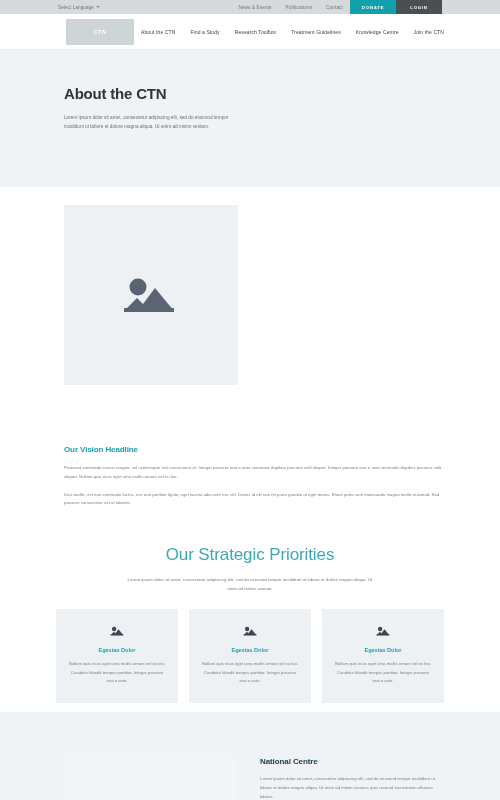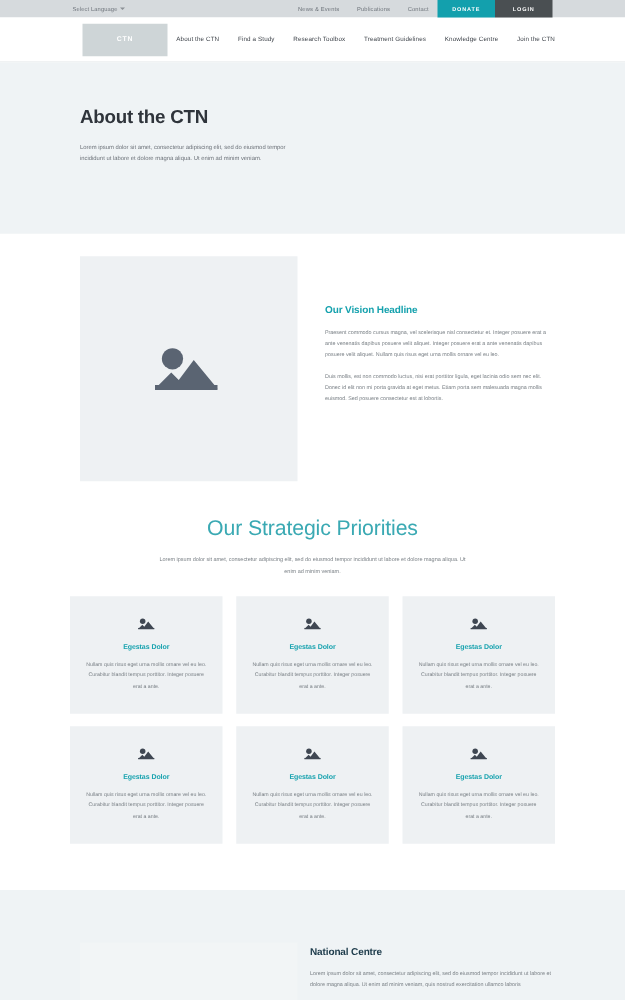--- a/index.html
+++ b/index.html
@@ -105,20 +105,21 @@
     line-height: 1.95;
     color: #6b7178;
     width: 168px;
   }
 
   
   .vision {
     display: flex;
     padding: 18px 56px 0 64px;
     gap: 22px;
+    flex-direction: column;
   }
   .vision-img {
     width: 174px;
     height: 180px;
     background: #eef1f3;
     display: flex; align-items: center; justify-content: center;
     flex: 0 0 auto;
   }
   .vision-copy { padding-top: 38px; flex: 1; }
   .vision-copy h2 {
@@ -178,21 +179,21 @@
 
   
   .national {
     position: absolute;
     left: 0; right: 0;
     top: 712px;
     height: 88px;
     background: #eff3f5;
     display: flex;
     padding: 42px 56px 0 64px;
-    gap: 10px;
+    gap: 22px;
   }
   .nat-img {
     width: 174px; height: 110px;
     background: #f2f5f6;
     display: flex; align-items: flex-start; justify-content: center;
     padding-top: 60px;
     flex: 0 0 auto;
   }
   .nat-copy { flex: 1; padding-top: 3px; }
   .nat-copy h2 {

